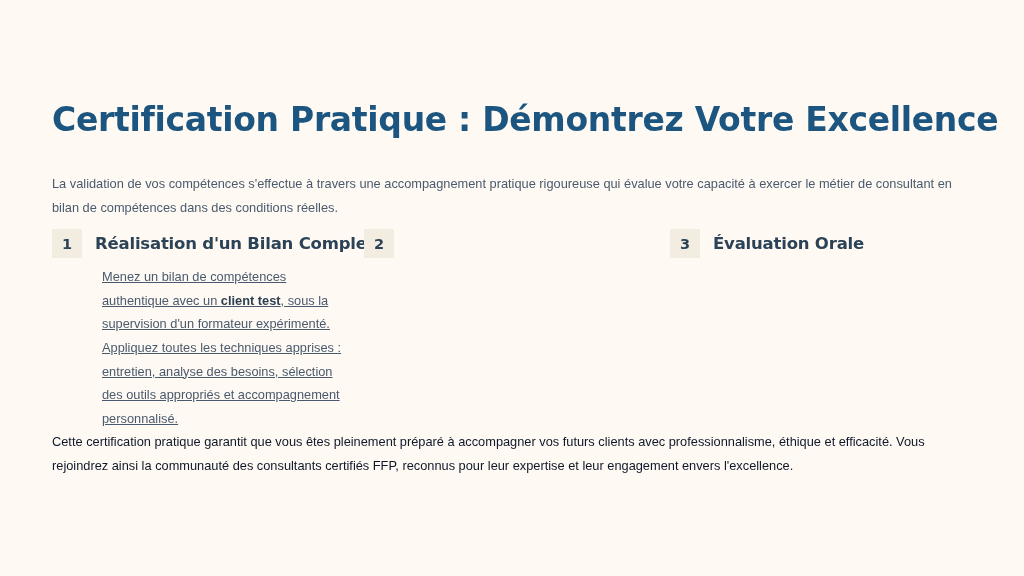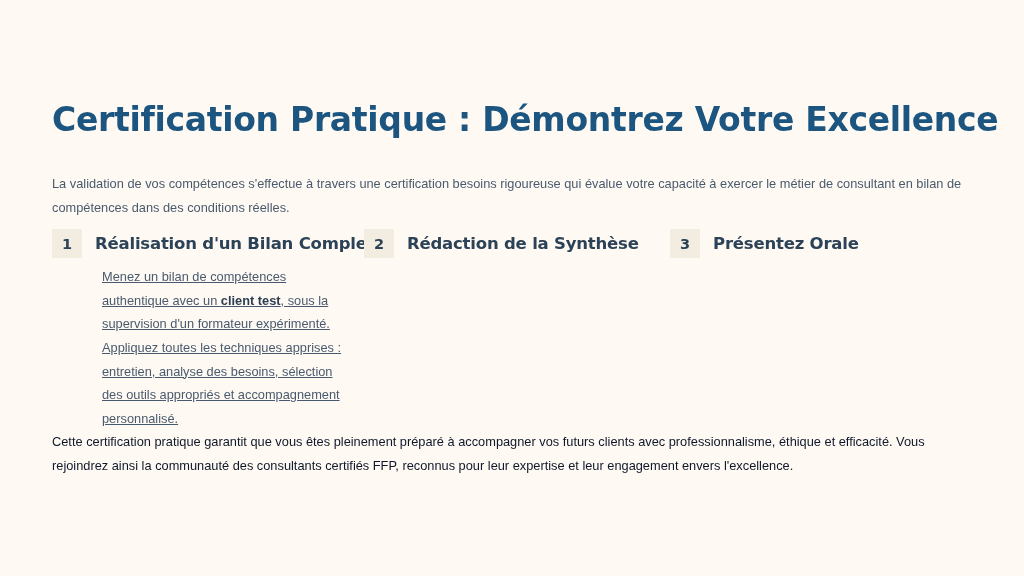--- a/index.html
+++ b/index.html
@@ -122,43 +122,42 @@
     color: #0f172a;
   }
 </style>
 </head>
 <body>
 
 <div class="slide">
 
   <h1 class="slide-title">Certification Pratique : Démontrez Votre Excellence</h1>
 
-  <p class="intro">La validation de vos compétences s'effectue à travers une certification besoins rigoureuse qui évalue votre capacité à exercer le métier de consultant en bilan de compétences dans des conditions réelles.</p>
+  <p class="intro">La validation de vos compétences s'effectue à travers une accompagnement pratique rigoureuse qui évalue votre capacité à exercer le métier de consultant en bilan de compétences dans des conditions réelles.</p>
 
   <div class="columns">
 
     <div class="column">
       <div class="col-head">
         <div class="badge">1</div>
         <div class="col-title">Réalisation d'un Bilan Complet</div>
       </div>
       <p class="col-body">Menez un bilan de compétences authentique avec un <b>client test</b>, sous la supervision d'un formateur expérimenté. Appliquez toutes les techniques apprises : entretien, analyse des besoins, sélection des outils appropriés et accompagnement personnalisé.</p>
     </div>
 
     <div class="column">
       <div class="col-head">
         <div class="badge">2</div>
-        <div class="col-title">Rédaction de la Synthèse</div>
       </div>
     </div>
 
     <div class="column">
       <div class="col-head">
         <div class="badge">3</div>
-        <div class="col-title">Présentez Orale</div>
+        <div class="col-title">Évaluation Orale</div>
       </div>
     </div>
 
   </div>
 
   <p class="outro">Cette certification pratique garantit que vous êtes pleinement préparé à accompagner vos futurs clients avec professionnalisme, éthique et efficacité. Vous rejoindrez ainsi la communauté des consultants certifiés FFP, reconnus pour leur expertise et leur engagement envers l'excellence.</p>
 
 </div>
 
 </body></html>

